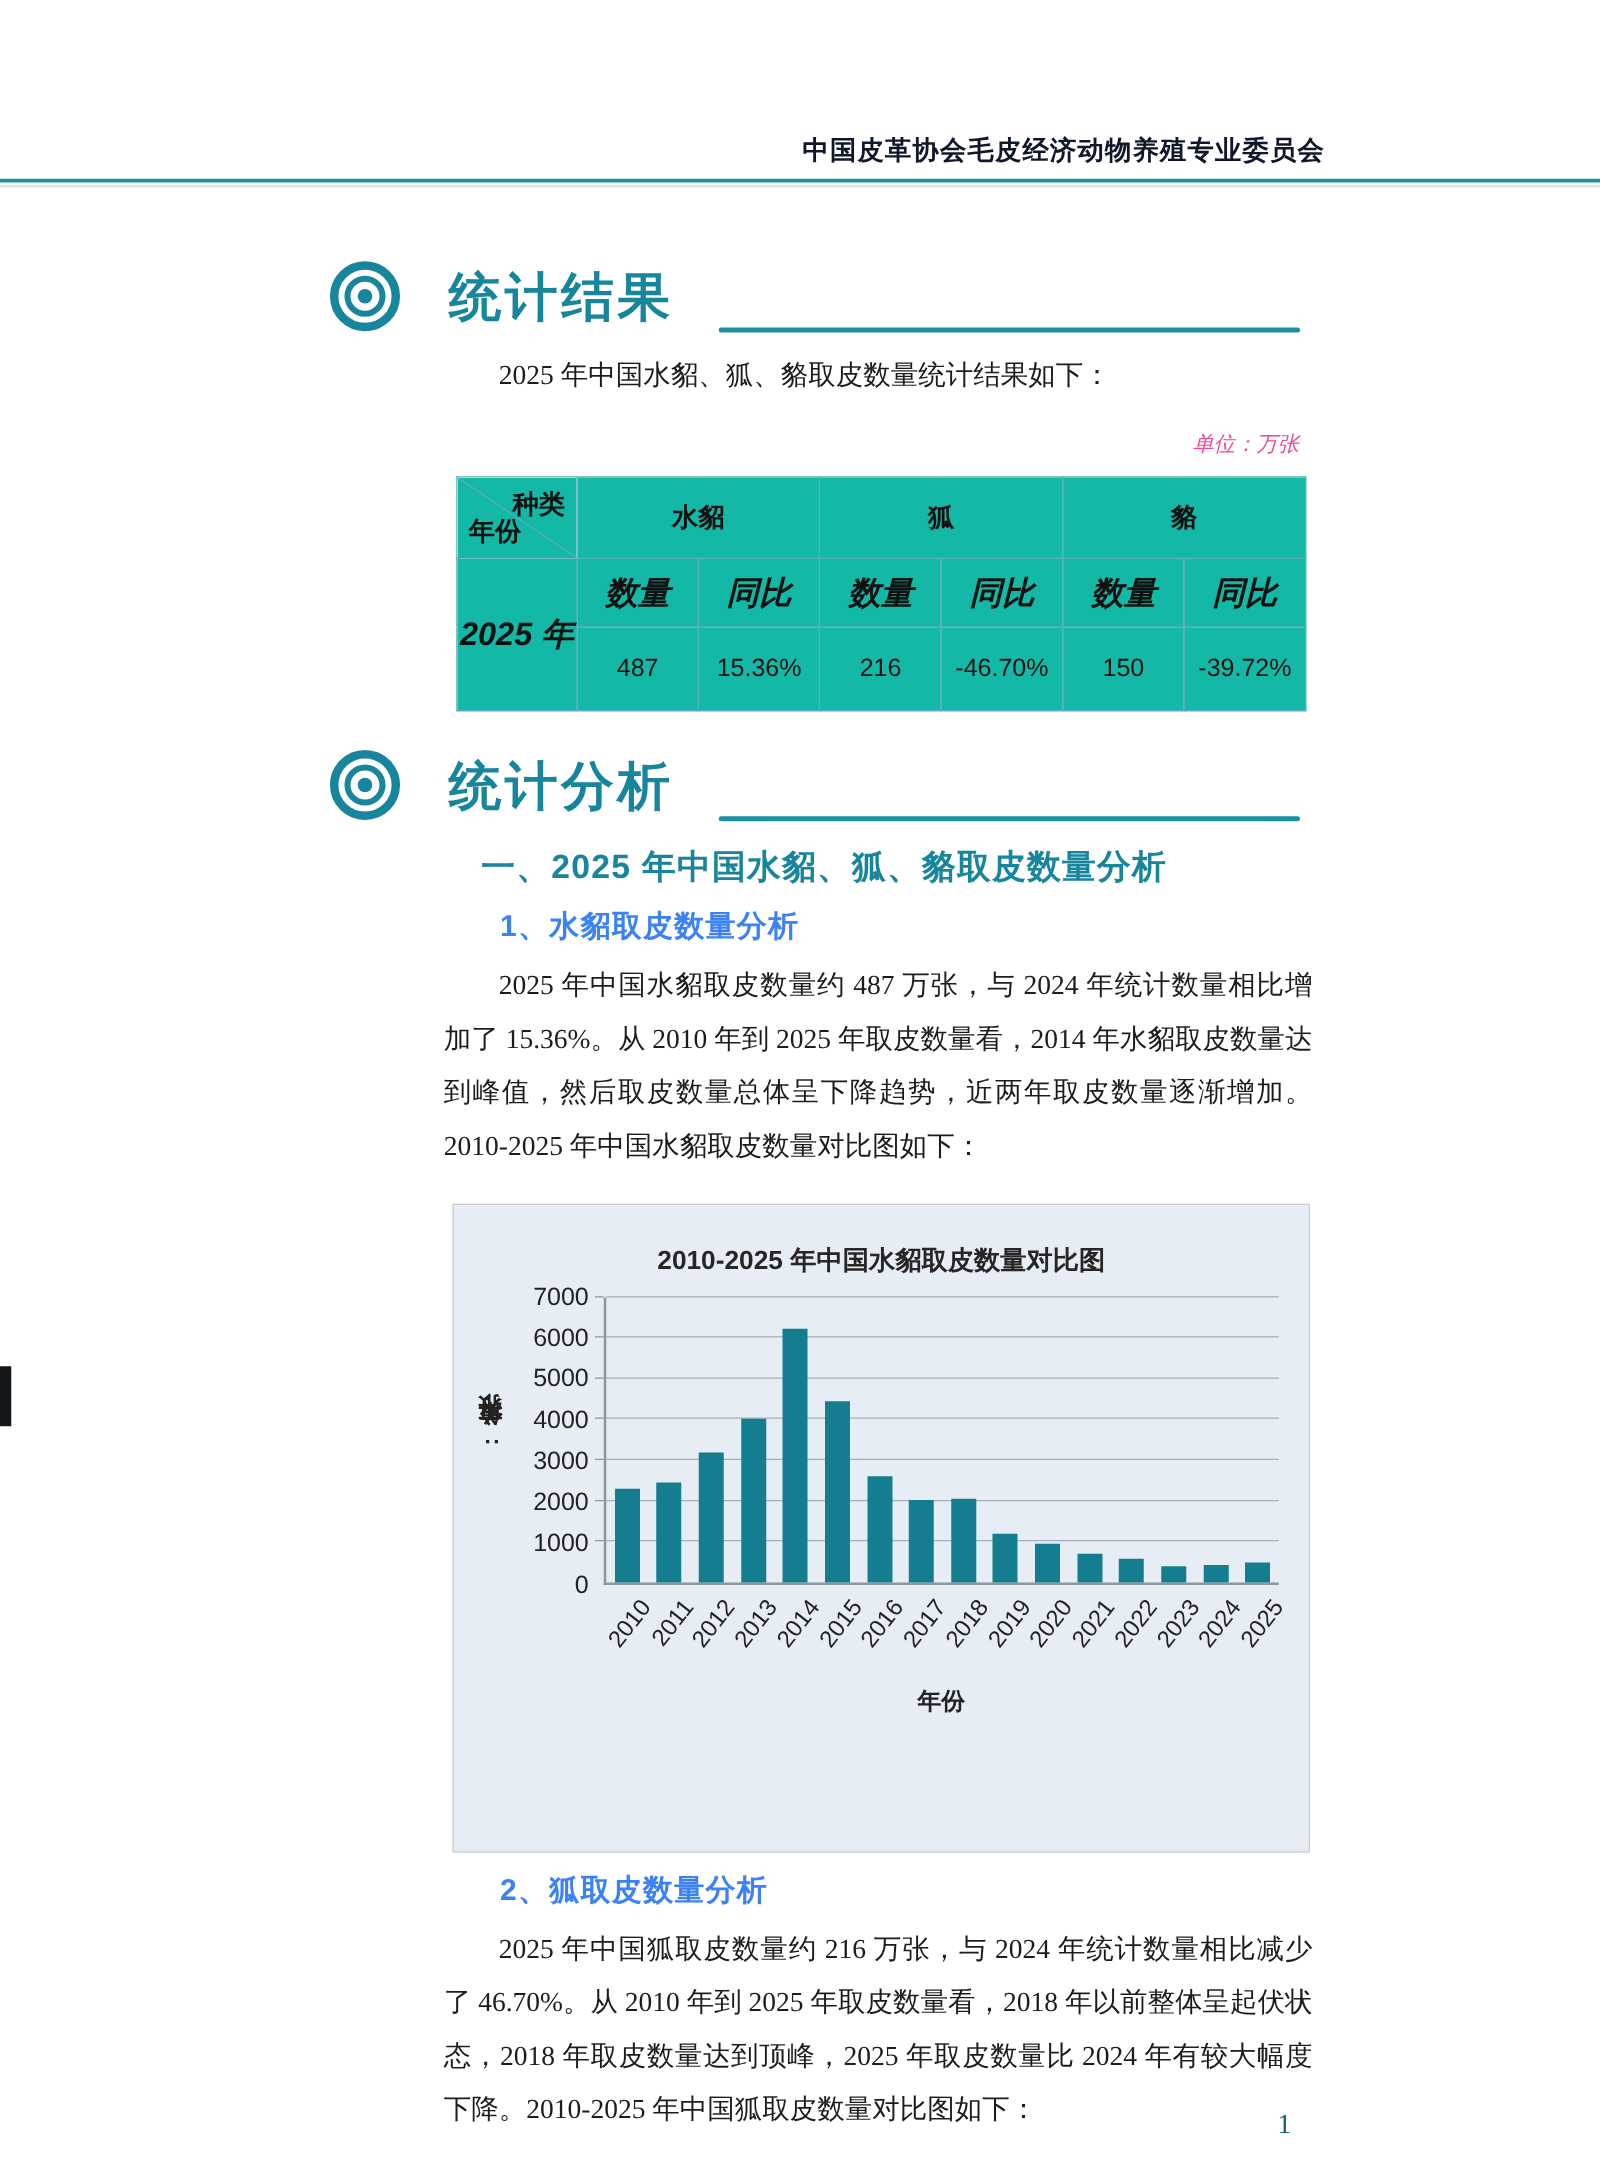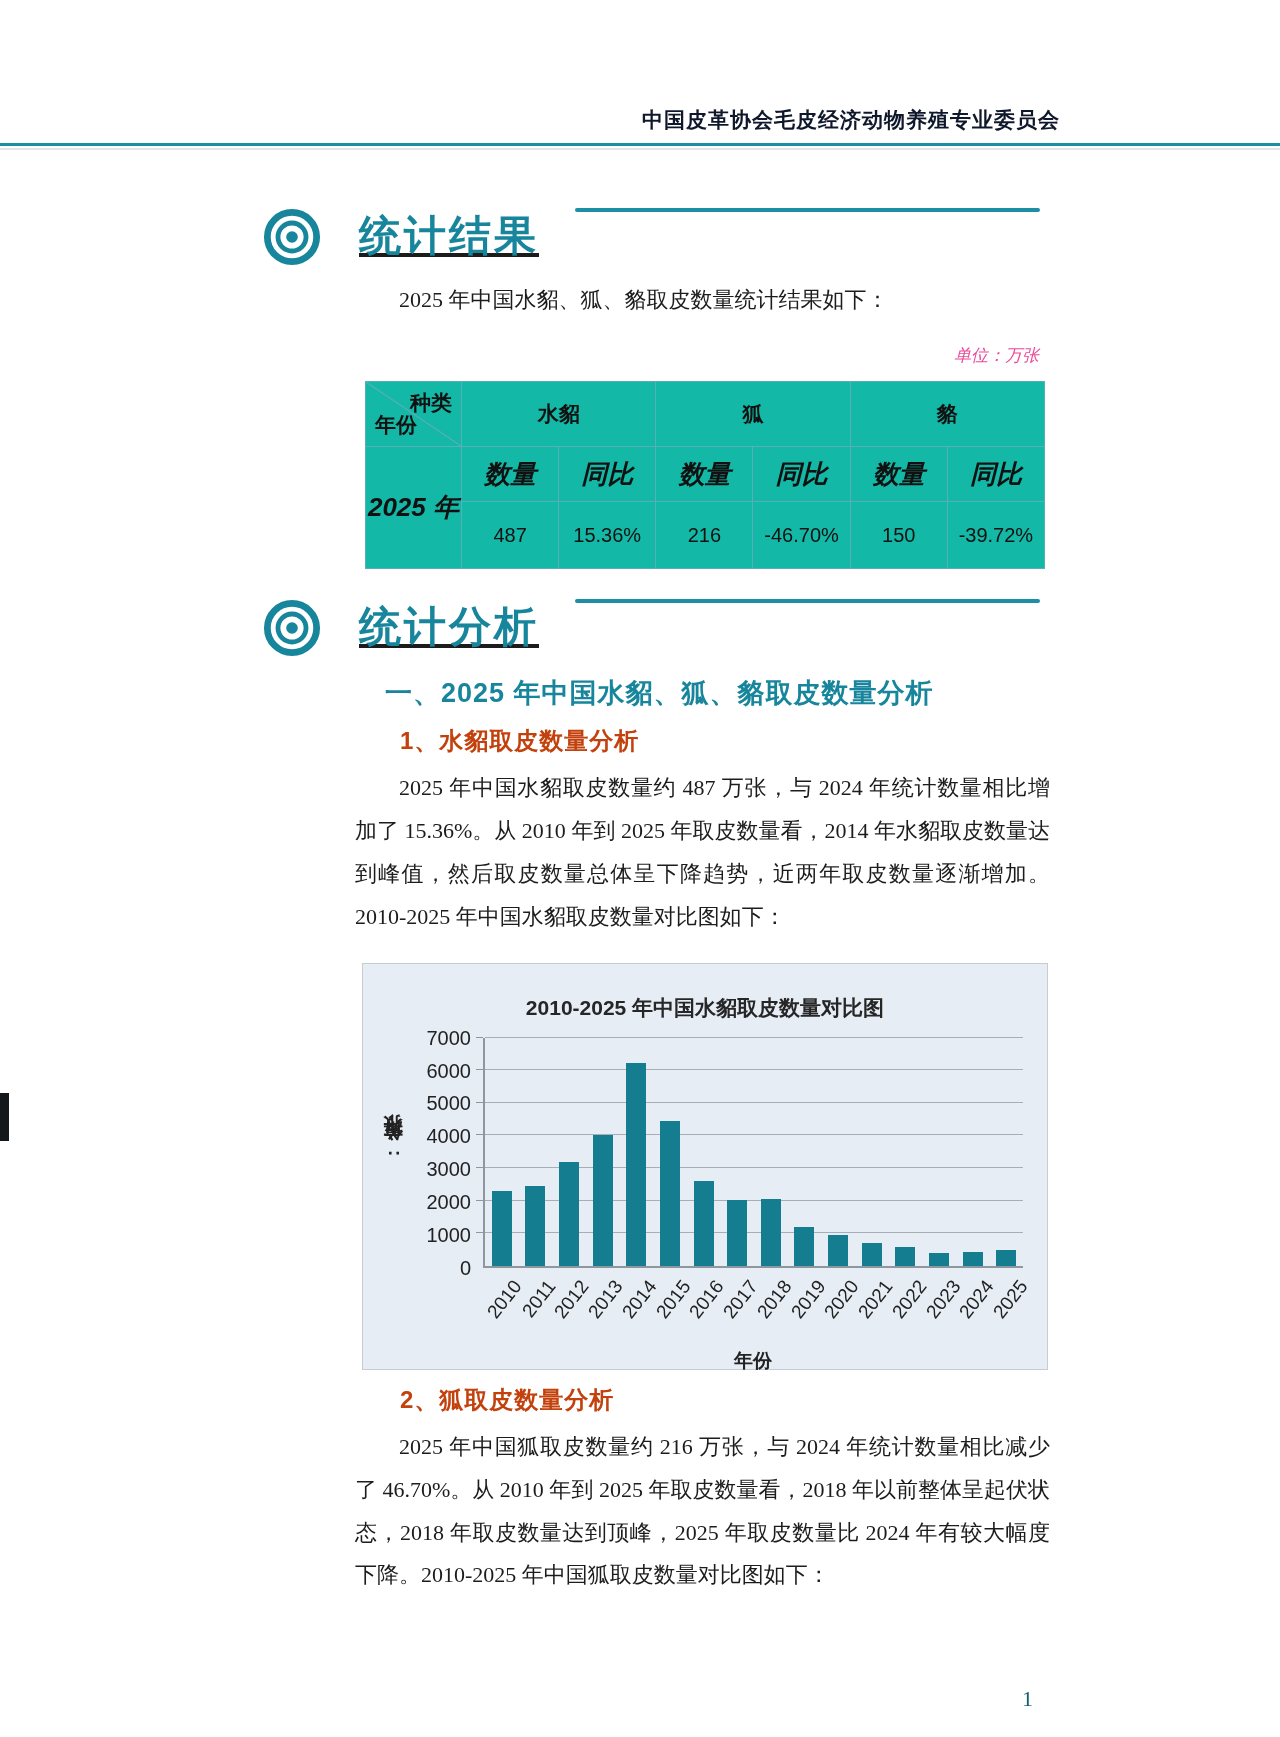--- a/index.html
+++ b/index.html
@@ -12,23 +12,22 @@
   .doc-header{
     padding-top:106px;text-align:right;padding-right:220px;
     font-family:"Liberation Sans","DejaVu Sans",sans-serif;
     font-weight:700;font-size:21px;color:#0f172a;letter-spacing:1px;
   }
   .top-rule{height:3px;background:#1d8fa5;margin-top:9px;}
   .top-rule-shadow{height:2px;background:#e2e6e9;margin-top:2px;}
 
   
   .section-heading{
-    display:flex;align-items:flex-start;
+    display:flex;align-items:flex-end;
     margin:58px 240px 0 263px;
-    text-decoration:underline;
   }
   .bullseye{width:58px;height:58px;flex:0 0 58px;}
   .section-title{
     font-family:"Liberation Sans","DejaVu Sans",sans-serif;
     font-weight:700;font-size:42px;color:#17859b;letter-spacing:3px;
     margin-left:38px;white-space:nowrap;
   }
   .section-line{flex:1;height:4px;background:#1d8fa5;margin-left:36px;border-radius:2px;}
 
   
@@ -72,27 +71,27 @@
 
   
   .h1-analysis{
     margin:18px 0 0 385px;
     font-family:"Liberation Sans","DejaVu Sans",sans-serif;
     font-weight:700;font-size:27px;color:#17859b;letter-spacing:1px;
   }
   .h2-analysis{
     margin:14px 0 0 400px;
     font-family:"Liberation Sans","DejaVu Sans",sans-serif;
-    font-weight:700;font-size:24px;color:#c2410c;letter-spacing:1px;
+    font-weight:700;font-size:24px;color:#3b82f6;letter-spacing:1px;
   }
   .h2-analysis.after-chart{}
 
   
   .chart-panel{
-    width:686px;height:407px;margin:24px 0 0 362px;
+    width:686px;height:519px;margin:24px 0 0 362px;
     background:#e7edf4;border:1px solid #c7ccd4;box-sizing:border-box;
   }
   .chart-title{
     margin-top:30px;text-align:center;
     font-family:"Liberation Sans","DejaVu Sans",sans-serif;
     font-weight:700;font-size:21px;color:#262626;
   }
   .chart-grid{
     display:grid;
     grid-template-columns:40px 70px 1fr;

